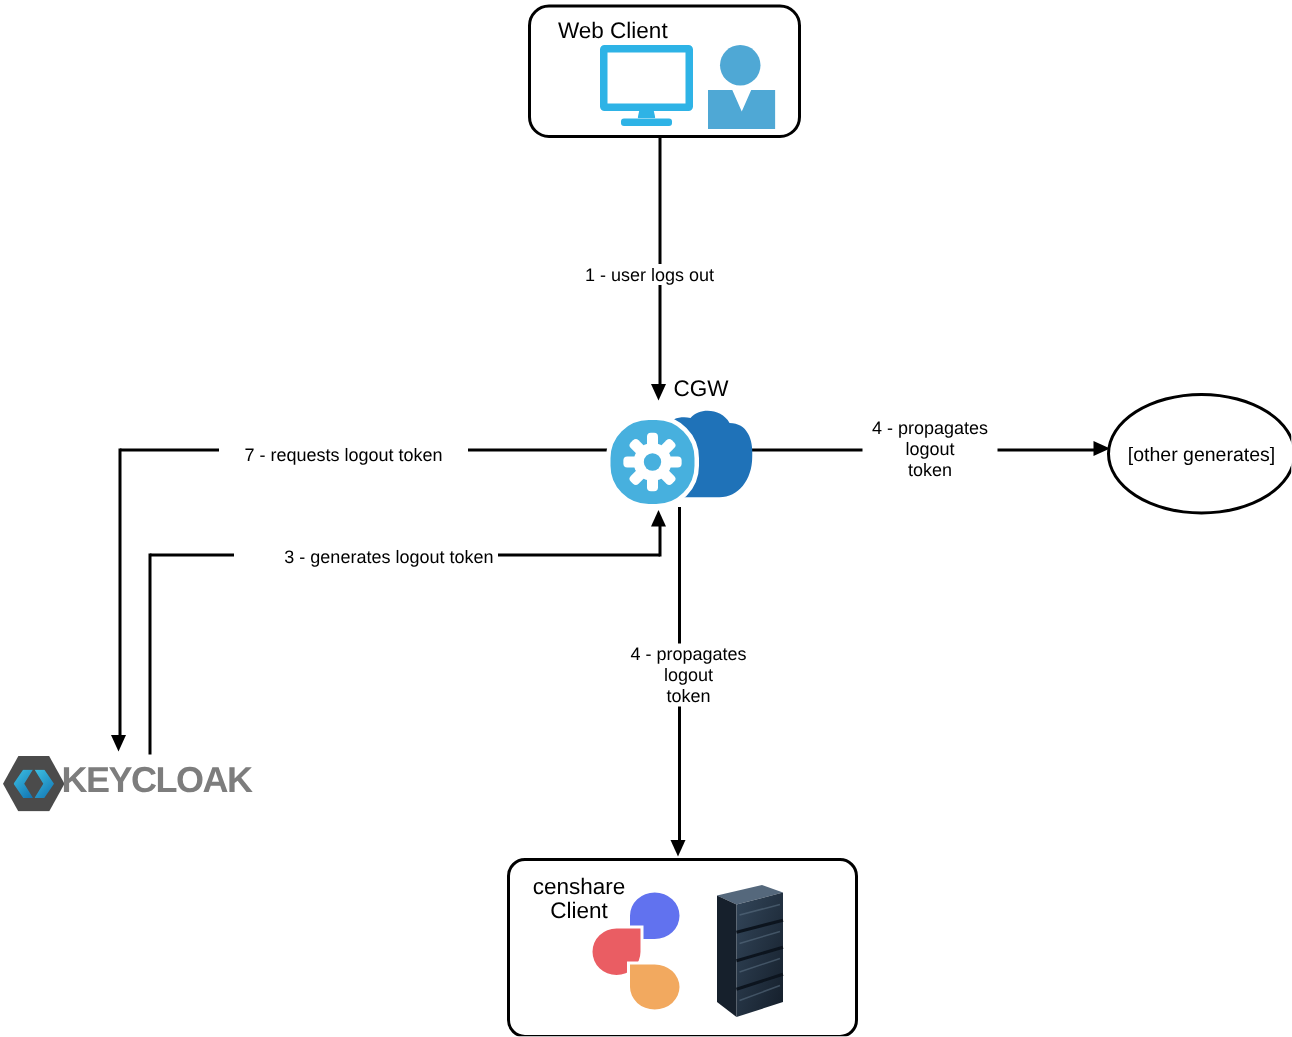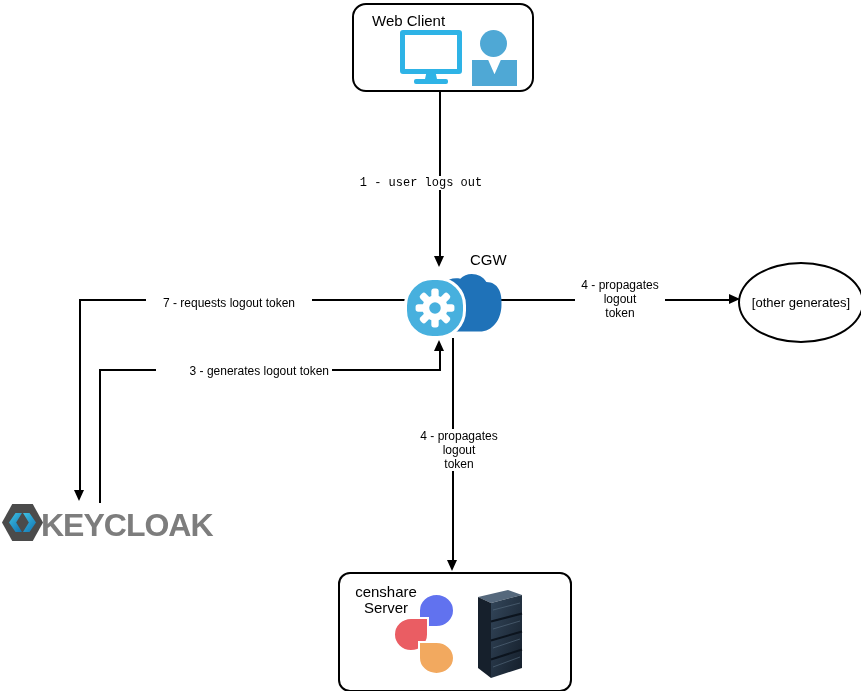--- a/index.html
+++ b/index.html
@@ -46,21 +46,21 @@
     font-size:13px;
   }
 
   
   .kc-hex{position:absolute;left:2px;top:504px;width:41px;height:37px;background:var(--keycloak_gray);
     clip-path:polygon(25% 0,75% 0,100% 50%,75% 100%,25% 100%,0 50%);}
   .kc-chevron{position:absolute;top:9px;width:13px;height:19px;
     background:linear-gradient(135deg,var(--keycloak_chevron_start),var(--keycloak_chevron_end));}
   .kc-chevron.left{left:7px;clip-path:polygon(100% 0,50% 0,0 50%,50% 100%,100% 100%,55% 50%);}
   .kc-chevron.right{left:21px;clip-path:polygon(0 0,50% 0,100% 50%,50% 100%,0 100%,45% 50%);}
-  .kc-text{position:absolute;left:41px;top:507px;font-size:32px;font-weight:bold;
+  .kc-text{position:absolute;left:41px;top:507px;font-size:24px;font-weight:bold;
     letter-spacing:-1px;color:var(--keycloak_text);}
 
   
   .cs-petal{position:absolute;border:2px solid #fff;box-sizing:content-box;}
   .cs-blue{left:78px;top:19px;width:33px;height:31px;background:var(--censhare_blue);
     border-radius:50% 50% 50% 0;}
   .cs-red{left:53px;top:43px;width:32px;height:31px;background:var(--censhare_red);
     border-radius:50% 0 50% 50%;}
   .cs-orange{left:78px;top:67px;width:33px;height:30px;background:var(--censhare_orange);
     border-radius:0 50% 50% 50%;}
@@ -81,21 +81,21 @@
   <div class="edge-line" style="left:100px;top:369px;width:340px;height:2px;"></div>
   <div class="edge-line" style="left:439px;top:350px;width:2px;height:21px;"></div>
   <div class="arrowhead ah-up" style="left:434px;top:340px;"></div>
 
   <div class="edge-line" style="left:500px;top:299px;width:230px;height:2px;"></div>
   <div class="arrowhead ah-right" style="left:729px;top:294px;"></div>
 
   <div class="edge-line" style="left:452px;top:338px;width:2px;height:224px;"></div>
   <div class="arrowhead ah-down" style="left:447px;top:560px;"></div>
 
-  <div class="edge-label" style="left:348px;top:176px;width:140px;font-family:Liberation Mono, monospace;">1 - user logs out</div>
+  <div class="edge-label" style="left:360px;top:176px;width:140px;">1 - user logs out</div>
   <div class="edge-label" style="left:146px;top:296px;width:160px;">7 - requests logout token</div>
   <div class="edge-label" style="left:156px;top:364px;width:170px;text-align:right;">3 - generates logout token</div>
   <div class="edge-label" style="left:575px;top:278px;width:84px;">
     <div>4 - propagates</div>
     <div>logout</div>
     <div>token</div>
   </div>
   <div class="edge-label" style="left:398px;top:429px;width:116px;">
     <div>4 - propagates</div>
     <div>logout</div>
@@ -108,21 +108,21 @@
       <div class="monitor"></div>
       <div class="monitor-neck"></div>
       <div class="monitor-base"></div>
     </div>
     <div>
       <div class="person-head"></div>
       <div class="person-body"></div>
     </div>
   </div>
 
-  <div class="node-title" style="left:470px;top:252px;">CGW</div>
+  <div class="node-title" style="left:449px;top:252px;">CGW</div>
   <div class="cgw-cloud">
     <svg width="84" height="70" viewBox="0 0 100 80">
       <path style="fill:var(--cloud_blue)" d="M27 74 C11 74 3 63 3 52 C3 41 11 33 21 32 C22 17 35 8 48 11 C56 2 73 4 79 15 C93 15 98 28 97 42 C97 60 86 74 71 74 Z"></path>
     </svg>
   </div>
   <div class="cgw-badge">
     <svg width="42" height="42" viewBox="0 0 40 40">
       <g fill="#ffffff">
         <circle cx="20" cy="20" r="12"></circle>
         <rect x="16.5" y="1.5" width="7" height="37" rx="2.5"></rect>
@@ -142,21 +142,21 @@
     <div class="kc-hex">
       <div class="kc-chevron left"></div>
       <div class="kc-chevron right"></div>
     </div>
     <div class="kc-text">KEYCLOAK</div>
   </div>
 
   <div class="node-box" style="left:338px;top:572px;width:230px;height:116px;border-radius:12px;">
     <div class="node-title" style="left:8px;top:10px;width:76px;text-align:center;">
       <div>censhare</div>
-      <div>Server</div>
+      <div>Client</div>
     </div>
     <div>
       <div class="cs-petal cs-blue"></div>
       <div class="cs-petal cs-red"></div>
       <div class="cs-petal cs-orange"></div>
     </div>
     <div style="position:absolute;left:134px;top:14px;">
       <svg width="52" height="92" viewBox="0 0 52 92">
         <defs>
           <linearGradient id="rackFront" x1="0" y1="0" x2="1" y2="1">

